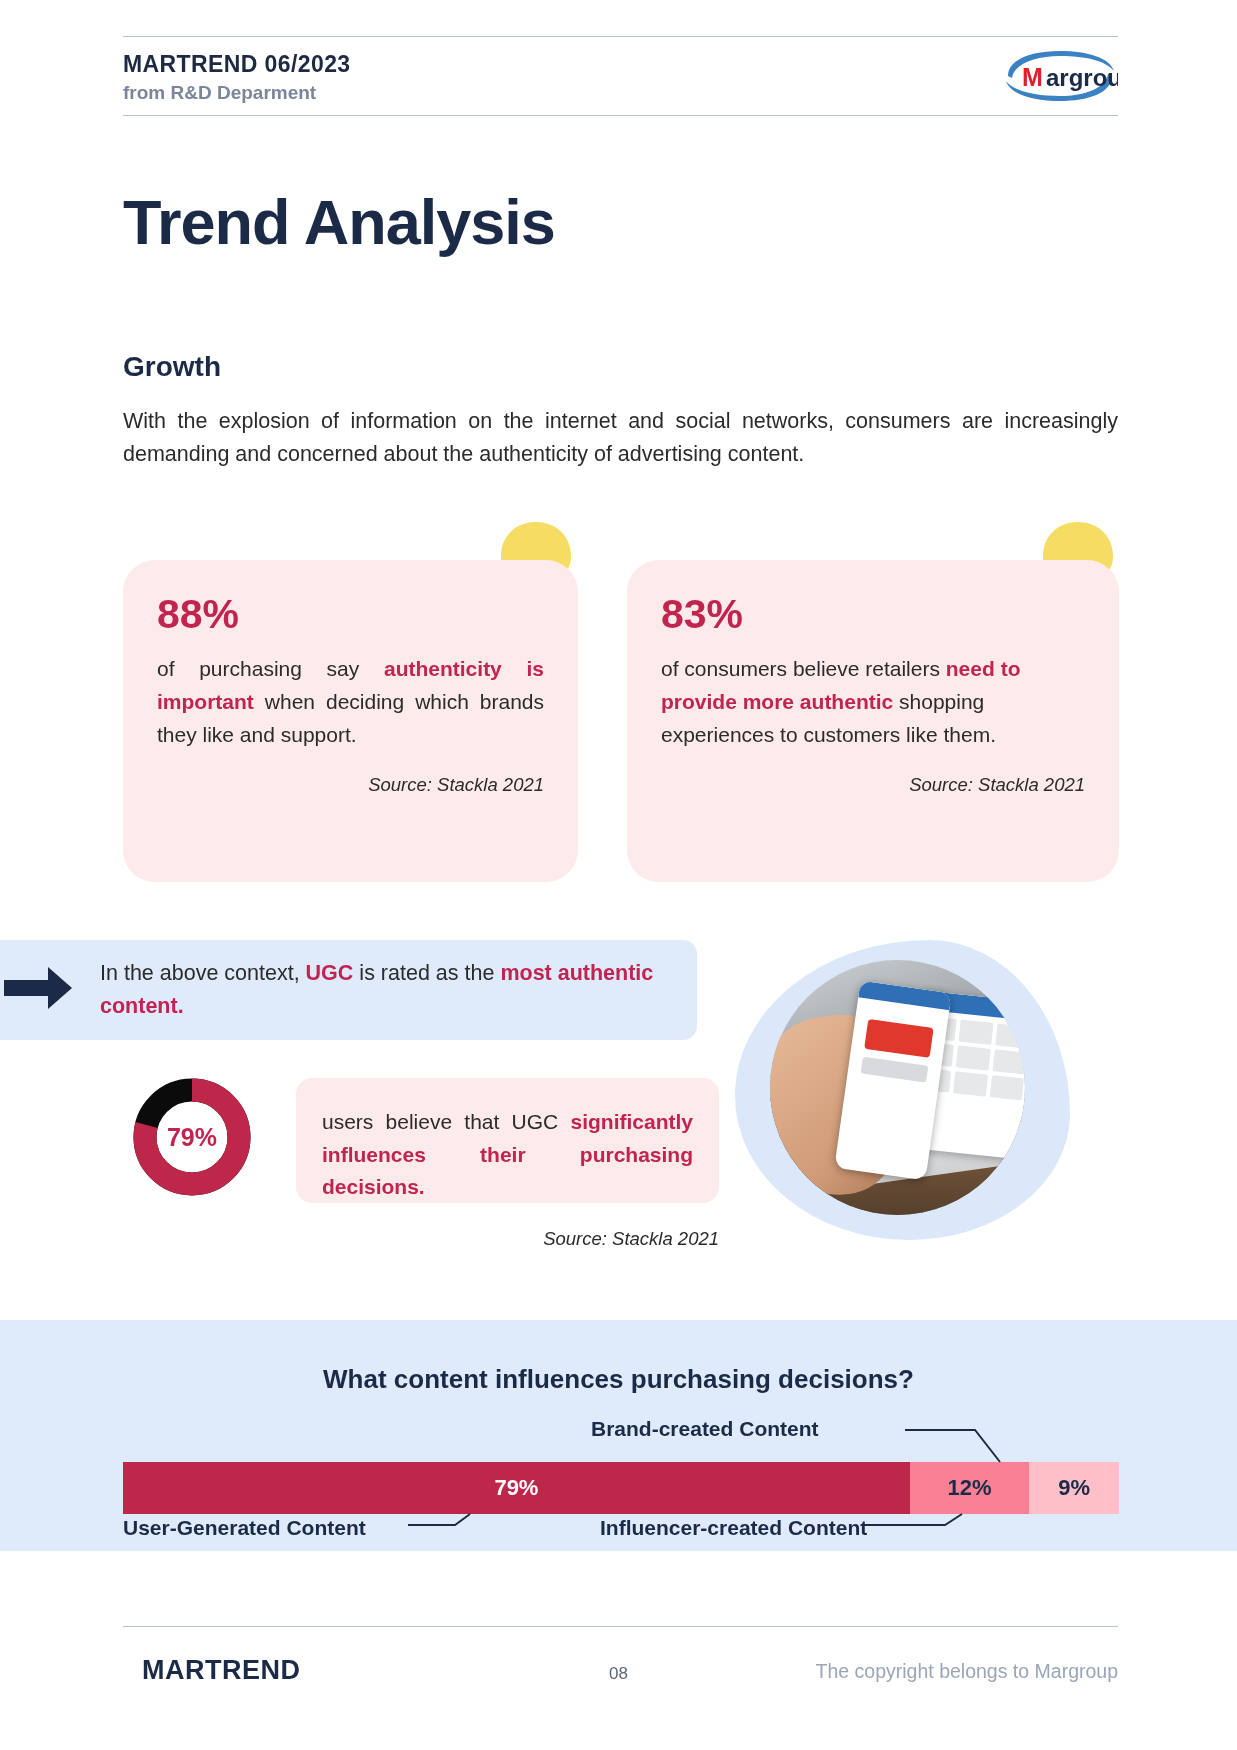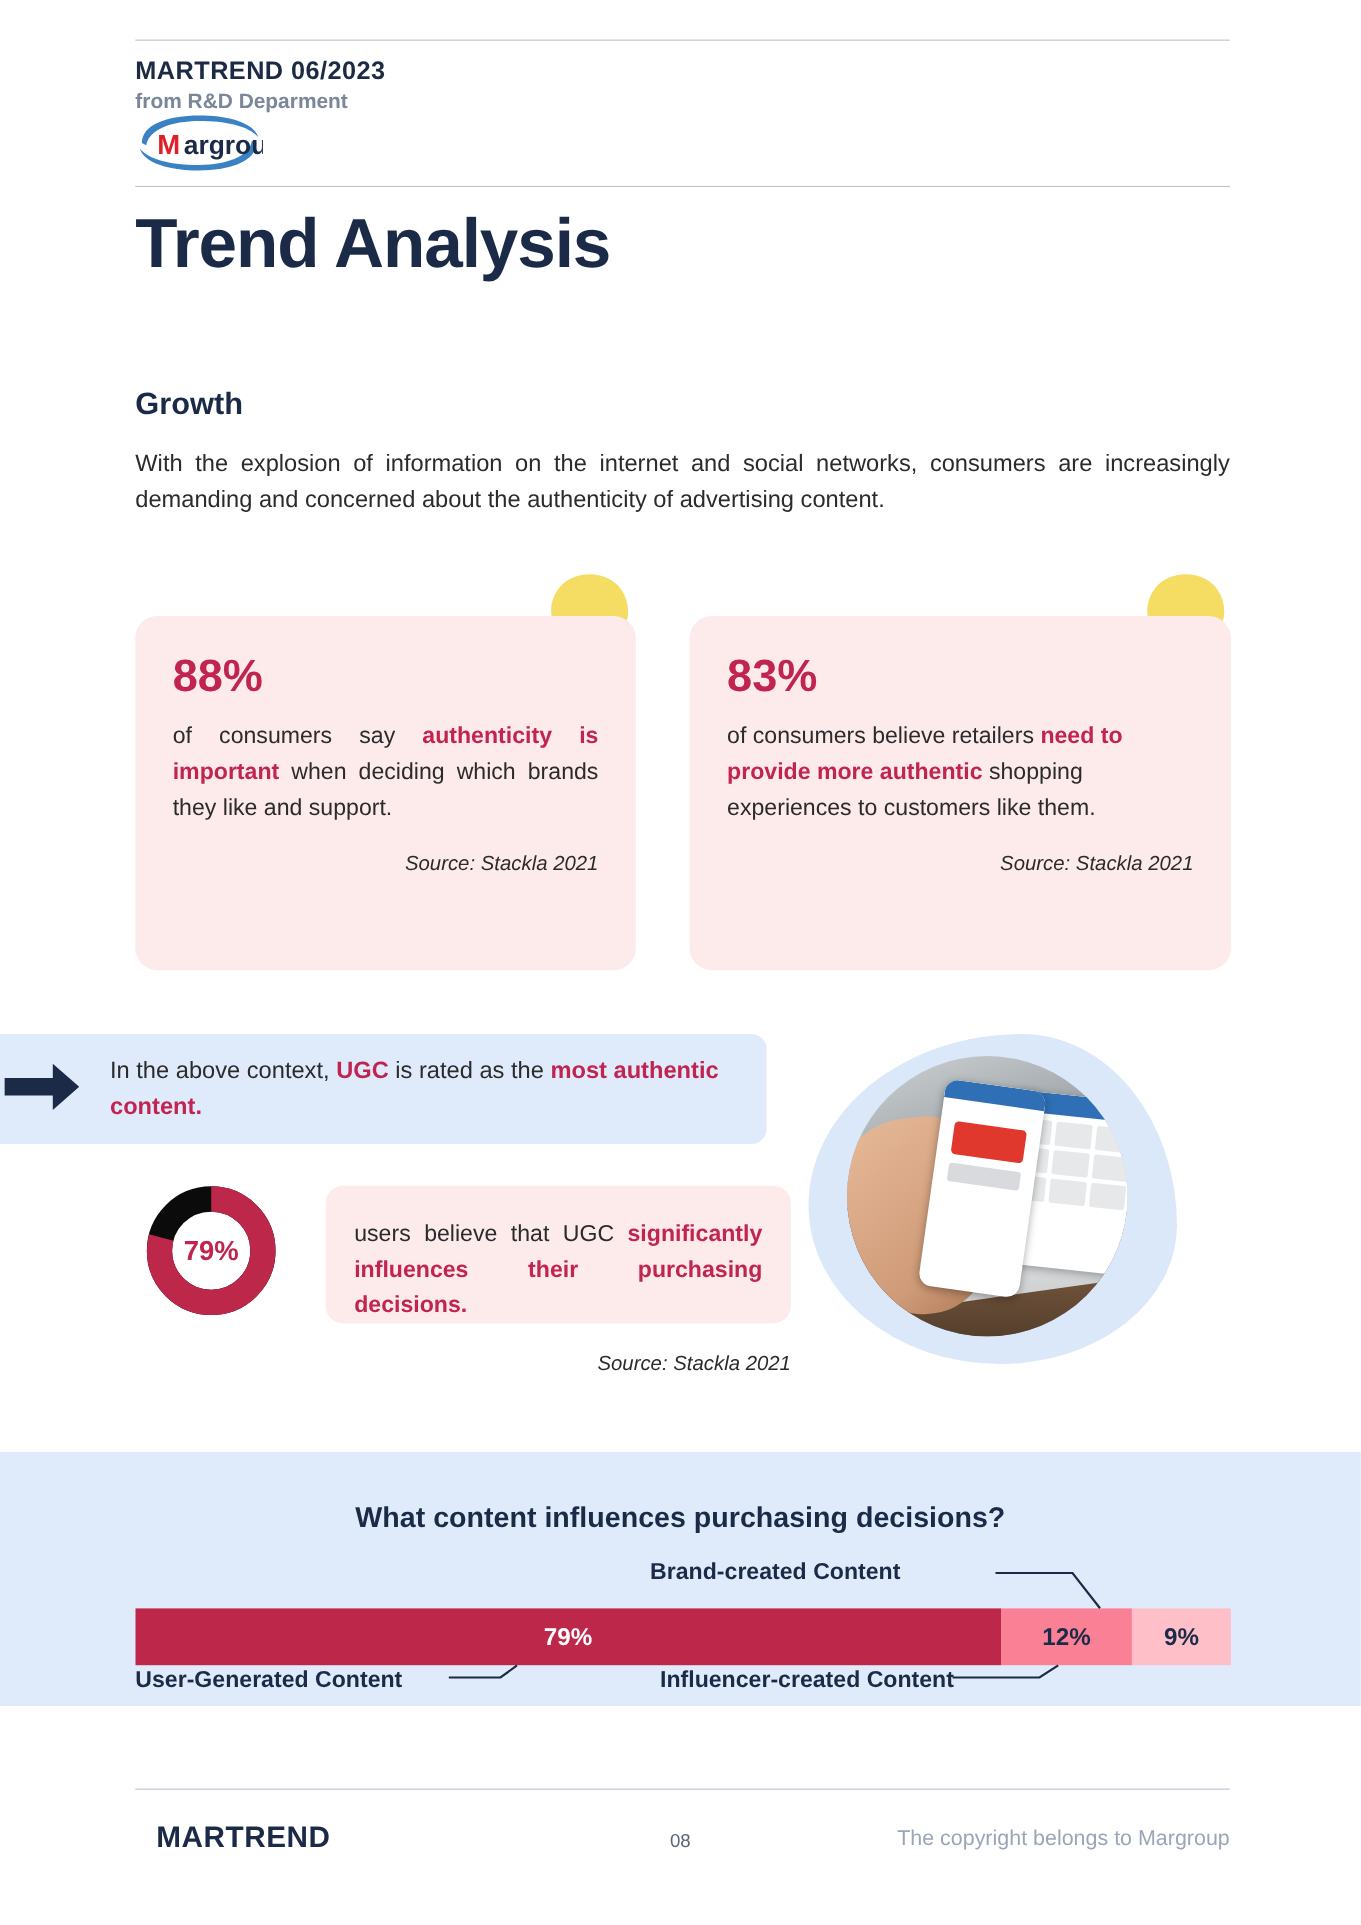--- a/index.html
+++ b/index.html
@@ -12,23 +12,22 @@
     overflow:hidden;
   }
   .page{position:relative;width:1237px;height:1750px;}
 
   
   .header{
     position:absolute;left:123px;top:36px;width:995px;
   }
   .hrule{height:1px;background:#b9c2d0;width:100%;}
   .header-inner{
-    display:flex;align-items:flex-start;justify-content:space-between;
+    display:flex;align-items:flex-end;justify-content:space-between;
     padding:13px 0 10px 0;
-    flex-direction:column;
   }
   .hdr-title{
     font-size:23px;font-weight:700;letter-spacing:.4px;color:#1d2a44;
     line-height:1.25;
   }
   .hdr-sub{
     font-size:19px;font-weight:700;color:#7b8698;line-height:1.3;margin-top:2px;
   }
   .logo-wrap{position:relative;width:116px;height:58px;margin-top:-4px;}
   .logo-wrap svg{display:block;}
@@ -45,21 +44,21 @@
   .intro{
     position:absolute;left:123px;top:405px;width:995px;
     font-size:21.5px;line-height:1.55;color:#2b2b2b;
     text-align:justify;font-weight:400;
   }
 
   
   .card{
     position:absolute;
     background:#fdeaea;
-    border-radius:20px;
+    border-radius:32px;
     padding:34px 34px 20px 34px;
     box-sizing:border-box;
   }
   #card-1{left:123px;top:560px;width:455px;height:322px;}
   #card-2{left:627px;top:560px;width:492px;height:322px;}
   .card .pct{
     font-size:41px;font-weight:800;color:#c0244f;margin-bottom:18px;line-height:1;
   }
   .card .body{
     font-size:21px;line-height:1.57;color:#2b2b2b;text-align:justify;
@@ -211,21 +210,21 @@
   <div class="bulb" id="bulb-2">
     <svg width="86" height="110" viewBox="0 0 86 110">
       <path d="M43 4 C22 4 8 19 8 38 C8 52 17 60 23 69 L63 69 C69 60 78 52 78 38 C78 19 64 4 43 4 Z" fill="#f5dc62"></path>
       <rect x="24" y="70" width="38" height="18" rx="5" fill="#9dbada"></rect>
       <rect x="28" y="89" width="30" height="11" rx="5" fill="#3d4a52"></rect>
     </svg>
   </div>
 
   <div class="card" id="card-1">
     <div class="pct">88%</div>
-    <div class="body"><span>of consumers say </span><b>authenticity is important</b><span> when deciding which brands they like and support.</span></div>
+    <div class="body"><span>of purchasing say </span><b>authenticity is important</b><span> when deciding which brands they like and support.</span></div>
     <div class="src">Source: Stackla 2021</div>
   </div>
 
   <div class="card" id="card-2">
     <div class="pct">83%</div>
     <div class="body"><span>of consumers believe retailers </span><b>need to provide more authentic</b><span> shopping experiences to customers like them.</span></div>
     <div class="src">Source: Stackla 2021</div>
   </div>
 
   <div class="banner">

